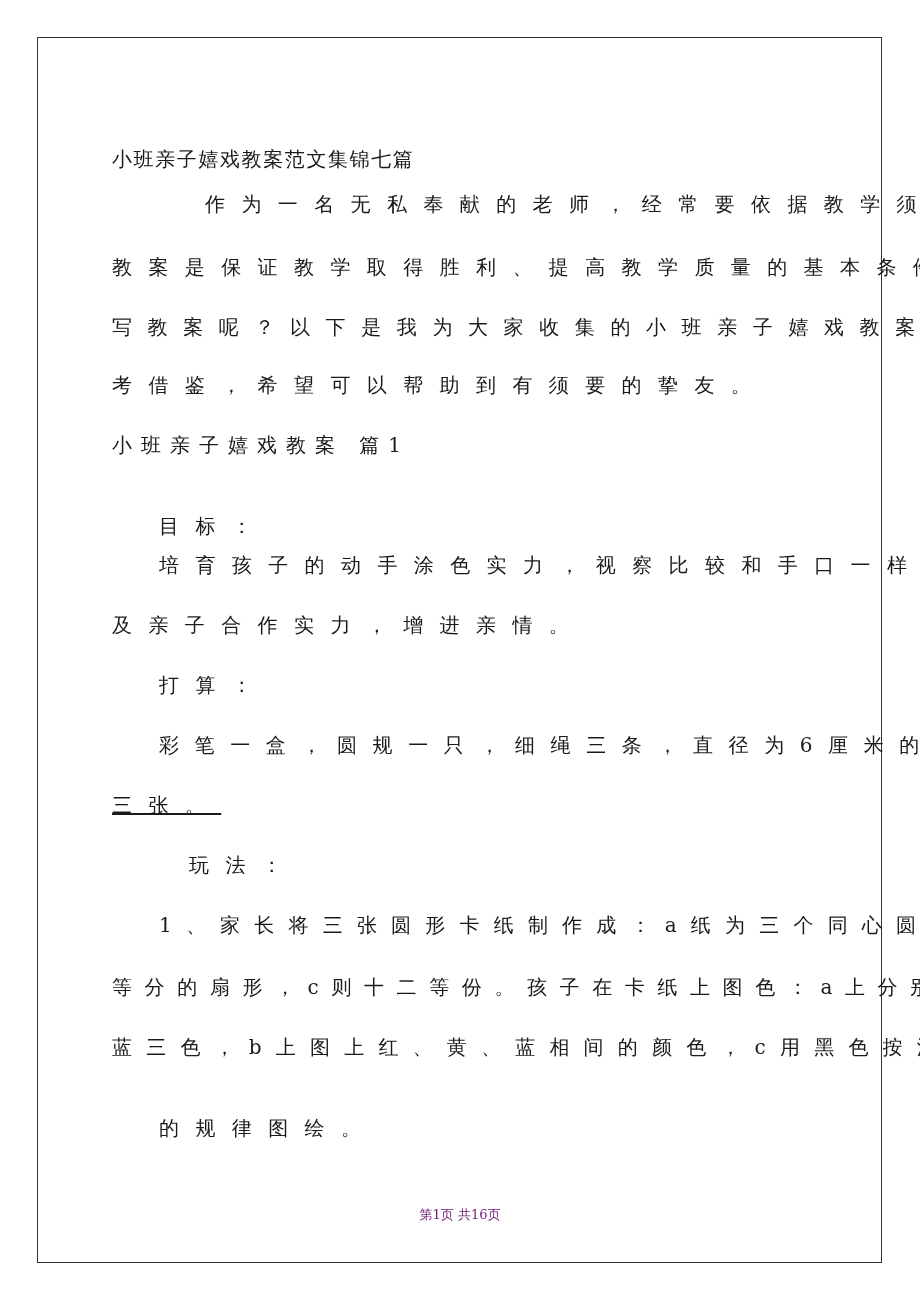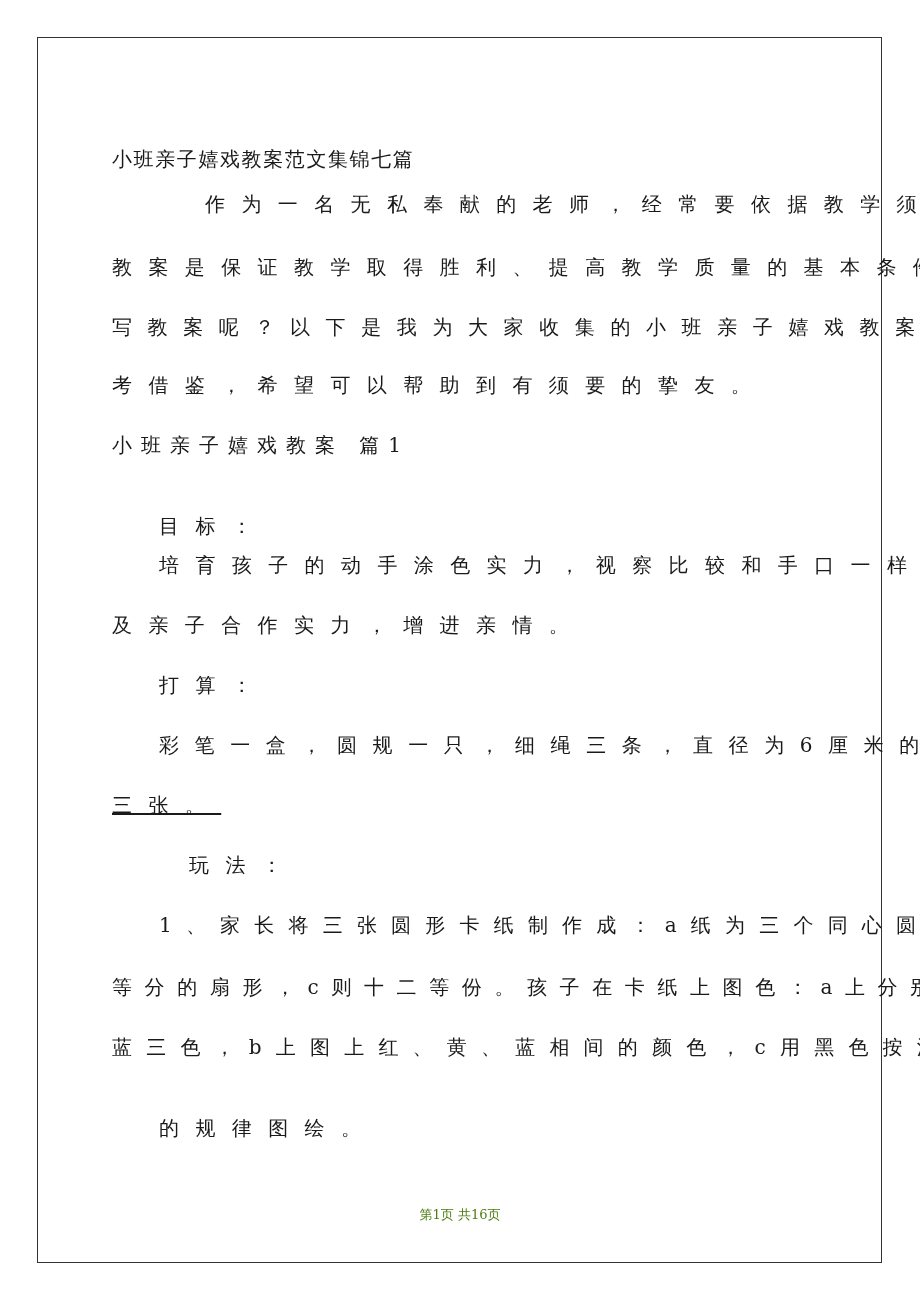--- a/index.html
+++ b/index.html
@@ -1,21 +1,21 @@
 <!DOCTYPE html>
 <html><head>
 <meta charset="utf-8">
 <style>
   html, body { margin: 0; padding: 0; background: #ffffff; }
   body { width: 920px; height: 1302px; position: relative; overflow: hidden; font-family: "DejaVu Serif", "Liberation Serif", serif; color: #1a1a1a; }
   .page-border { position: absolute; left: 37px; top: 37px; width: 845px; height: 1226px; border: 1.5px solid #333333; box-sizing: border-box; }
   .line { position: absolute; left: 112px; font-size: 20px; line-height: 24px; letter-spacing: 16.4px; white-space: nowrap; }
   .line.title { letter-spacing: 1.6px; }
   .line.heading { letter-spacing: 8px; }
-  .footer { position: absolute; left: 0; width: 920px; top: 1207px; text-align: center; font-size: 13px; line-height: 16px; color: #4d7c0f; }
+  .footer { position: absolute; left: 0; width: 920px; top: 1207px; text-align: center; font-size: 13px; line-height: 16px; color: #701a75; }
 </style>
 </head>
 <body>
 
 <div class="page-border"></div>
 
 <div class="line title" style="top:147px;">小班亲子嬉戏教案范文集锦七篇</div>
 
 <div class="line" style="top:192px; left:205px;">作为一名无私奉献的老师，经常要依据教学须要编写教案，</div>
 <div class="line" style="top:255px;">教案是保证教学取得胜利、提高教学质量的基本条件。我们应当怎么</div>

